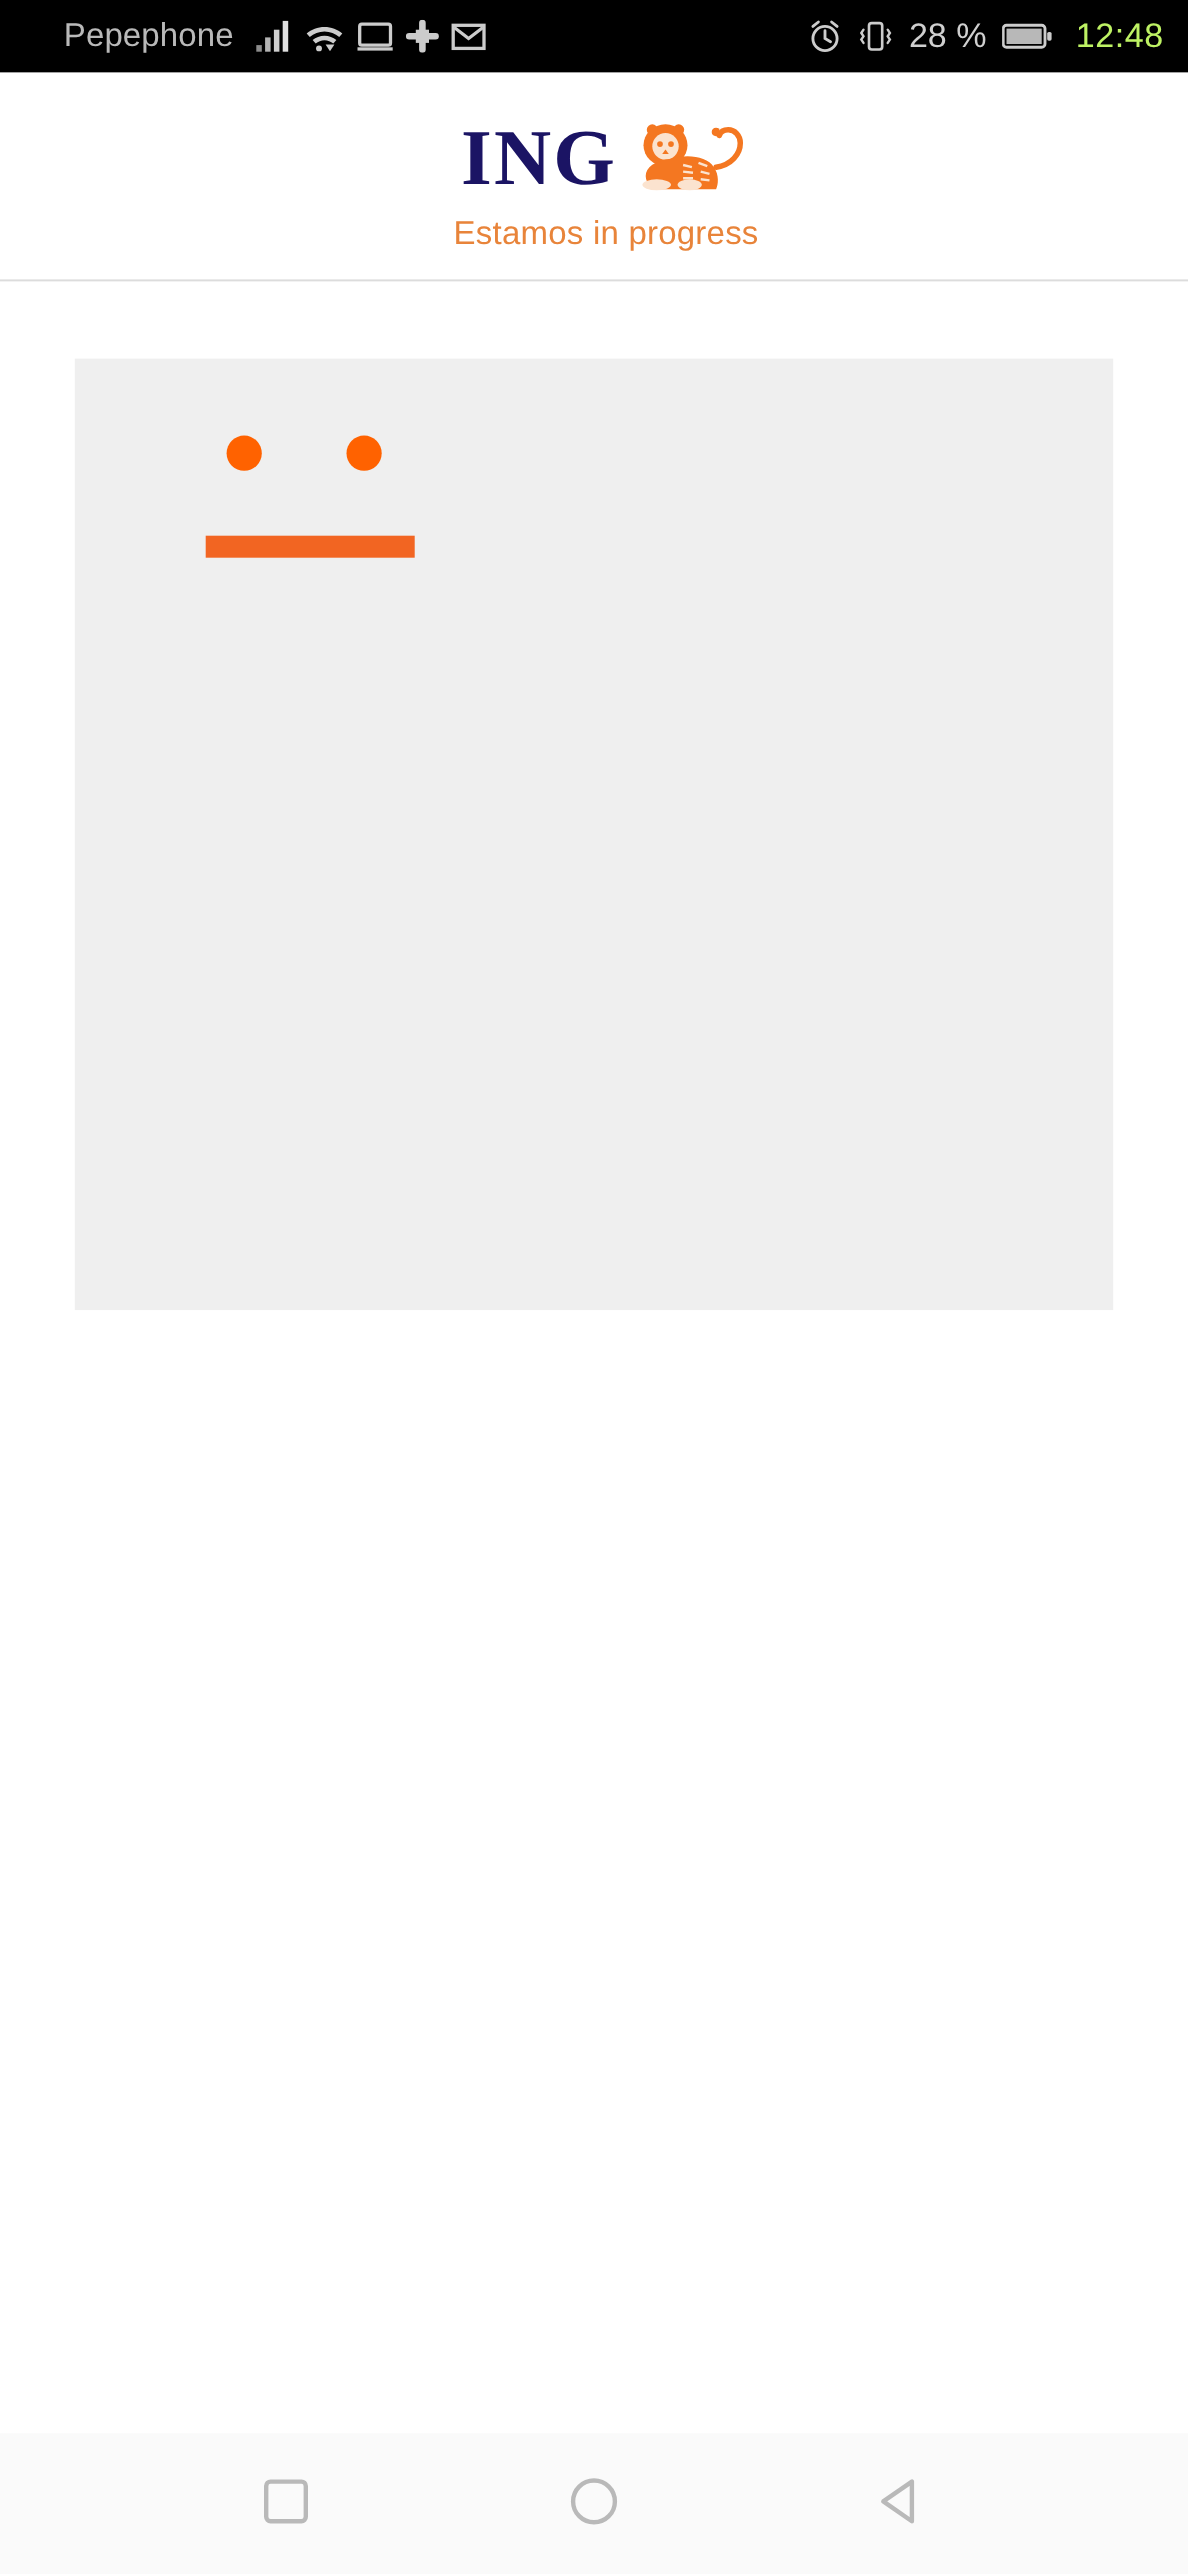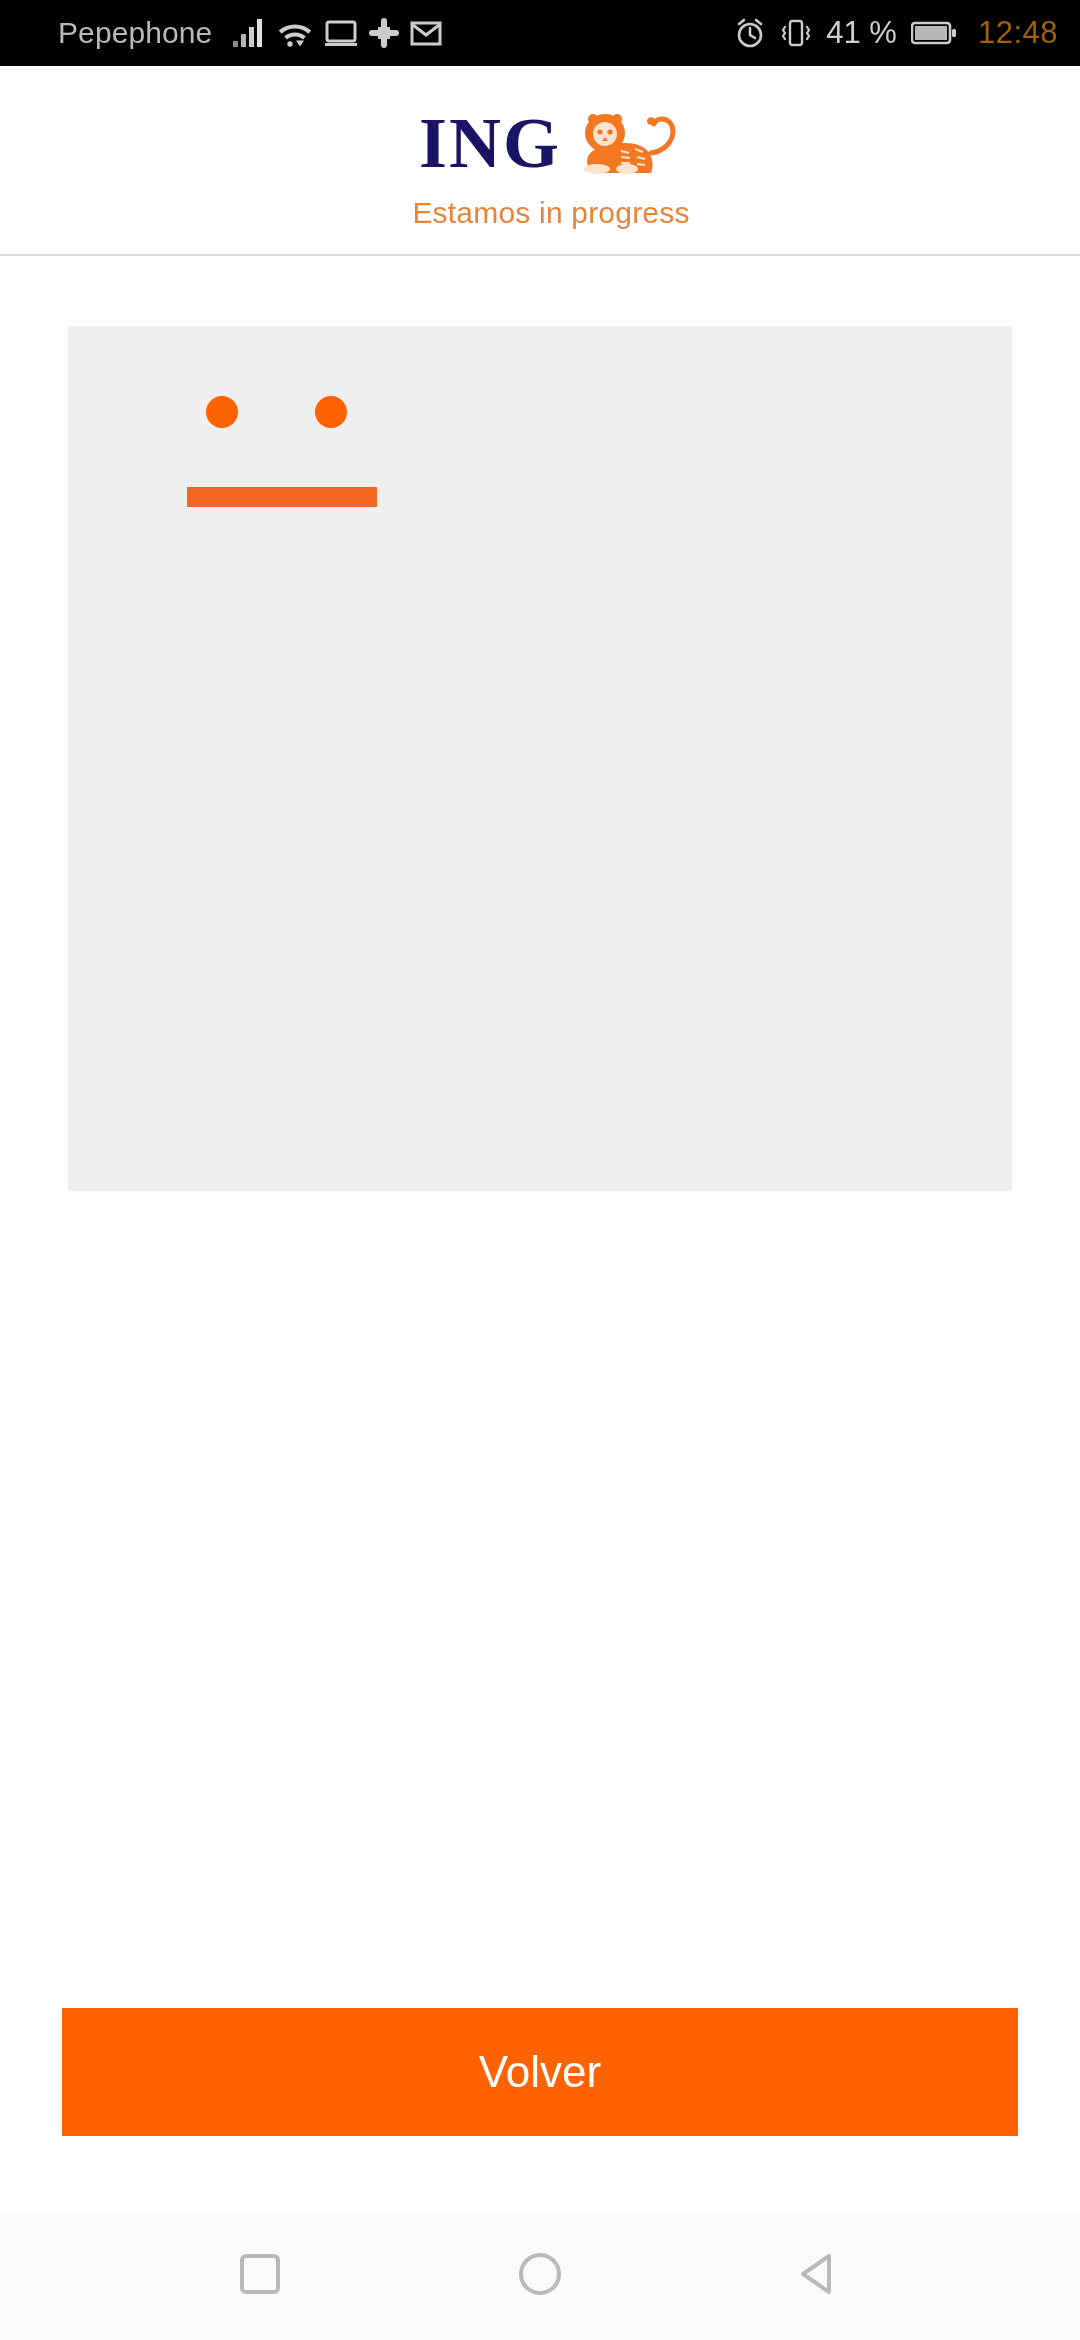--- a/index.html
+++ b/index.html
@@ -50,21 +50,21 @@
   }
   .status-right .sb-icon { margin-right: 13px; }
   .battery-pct {
     font-size: 31px;
     color: #cfcfcf;
     margin-right: 14px;
     white-space: pre;
   }
   .clock {
     font-size: 31px;
-    color: #a16207;
+    color: #bef264;
     margin-left: 8px;
     letter-spacing: 0.5px;
   }
 
   
   .app-header {
     flex: 0 0 auto;
     height: 190px;
     background: #ffffff;
     border-bottom: 2px solid #dcdcdc;
@@ -270,21 +270,21 @@
       </span>
 
       <span class="sb-icon">
         <svg width="34" height="32" viewBox="0 0 34 32">
           <rect x="11" y="4" width="12" height="24" rx="2.5" fill="none" stroke="#cccccc" stroke-width="2.4"></rect>
           <path d="M6 10 L4 13 L6 16 L4 19 L6 22" fill="none" stroke="#cccccc" stroke-width="2.2" stroke-linecap="round"></path>
           <path d="M28 10 L30 13 L28 16 L30 19 L28 22" fill="none" stroke="#cccccc" stroke-width="2.2" stroke-linecap="round"></path>
         </svg>
       </span>
 
-      <span class="battery-pct">41 %</span>
+      <span class="battery-pct">28 %</span>
 
       <span class="sb-icon">
         <svg width="46" height="26" viewBox="0 0 46 26">
           <rect x="1" y="3" width="38" height="20" rx="3" fill="none" stroke="#cccccc" stroke-width="2.6"></rect>
           <rect x="4" y="6" width="32" height="14" fill="#b8b8b8"></rect>
           <rect x="41" y="9" width="4" height="8" rx="1.5" fill="#cccccc"></rect>
         </svg>
       </span>
 
       <span class="clock">12:48</span>
@@ -337,21 +337,20 @@
         <span class="eye left"></span>
         <span class="eye right"></span>
         <span class="mouth"></span>
       </div>
 
 
     </div>
 
     <div class="spacer"></div>
 
-    <button class="primary-button">Volver</button>
 
   </div>
 
   <div class="nav-bar">
     <div class="nav-btn">
       <span>
         <svg width="54" height="54" viewBox="0 0 54 54">
           <rect x="9" y="9" width="36" height="36" rx="4" fill="none" stroke="#b9b9b9" stroke-width="4"></rect>
         </svg>
       </span>

